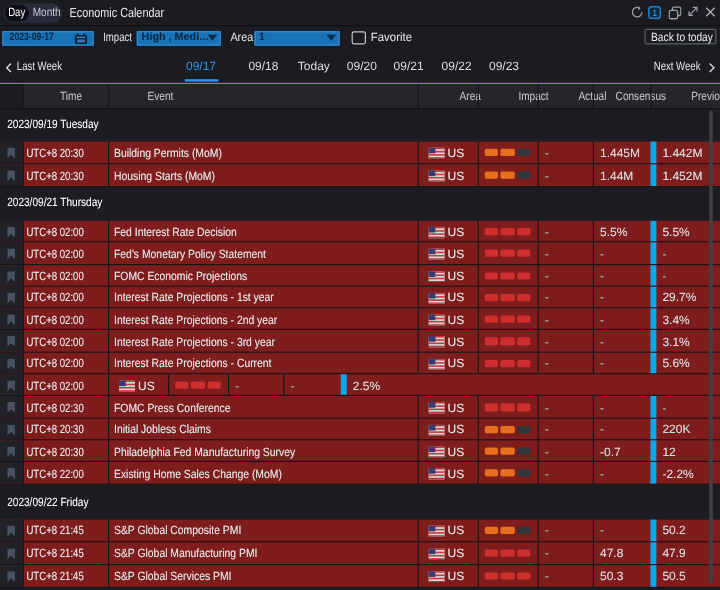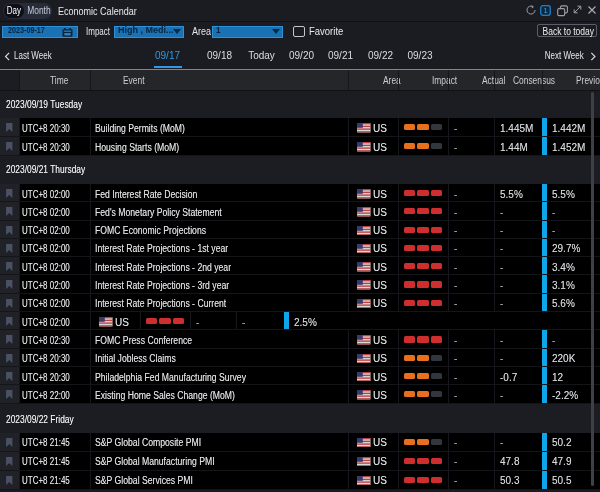--- a/index.html
+++ b/index.html
@@ -41,21 +41,21 @@
   .underline { position:absolute; left:154px; top:66px; width:28px; height:2px; background:#2f99e8; }
 
   
   .thead { position:absolute; left:0; top:70px; width:600px; height:21px; background:#24262a; border-bottom:1px solid #101216; font-size:10px; color:#cbcdd2; }
   .thead .dkcell { position:absolute; left:0; top:0; width:19px; height:20px; background:#1b1d22; }
   .th { position:absolute; top:0; height:20px; line-height:21.5px;padding-left:29px; }
   .vb { position:absolute; top:0; width:1px; height:20px; background:#15171c; }
 
   .tbody { position:absolute; left:0; top:91px; width:600px; }
   .grp { height:27px; background:#1b1d23; color:#f3f4f5; font-size:10px; line-height:27px; padding-left:6px; text-shadow:0 0 0.4px rgba(240,241,242,0.5); }
-  .row { position:relative; height:18.6px; background:#000000; border-bottom:1px solid #131519; font-size:10px; display:flex; }
+  .row { position:relative; height:18.6px; background:#7f1d1d; border-bottom:1px solid #131519; font-size:10px; display:flex; }
   .rh19 { height:19px; } .rh183 { height:18.3px; }
   .grp28 { height:28px; line-height:27.5px; } .grp29 { height:29px; line-height:31px; } .rh185 { height:19px; }
   .c0 { width:19px; background:#202227; position:relative; }
   .c1 { width:71px; border-left:1px solid #15171c; position:relative; }
   .c2 { width:258px; border-left:1px solid #15171c; position:relative; }
   .c3 { width:50px; border-left:1px solid #15171c; position:relative; }
   .c4 { width:50px; border-left:1px solid #15171c; position:relative; }
   .c5 { width:46px; border-left:1px solid #15171c; position:relative; }
   .c6 { width:48px; border-left:1px solid #15171c; position:relative; }
   .c7 { flex:1; border-left:5px solid #0ea5e9; position:relative; }

